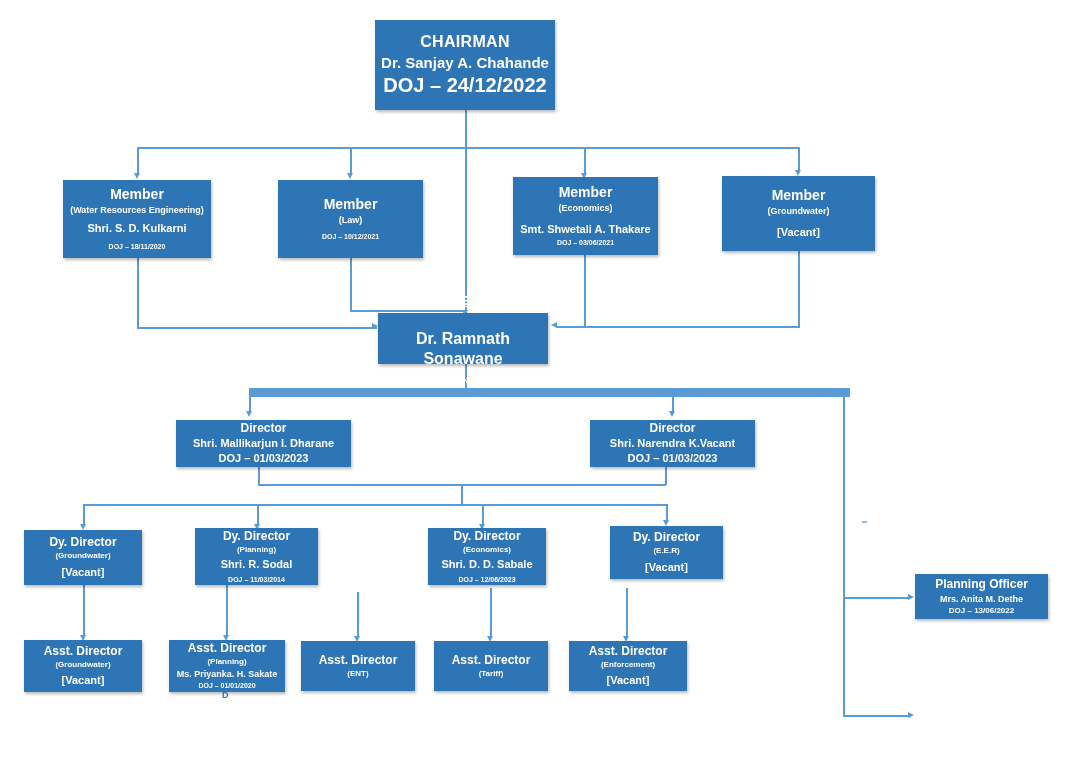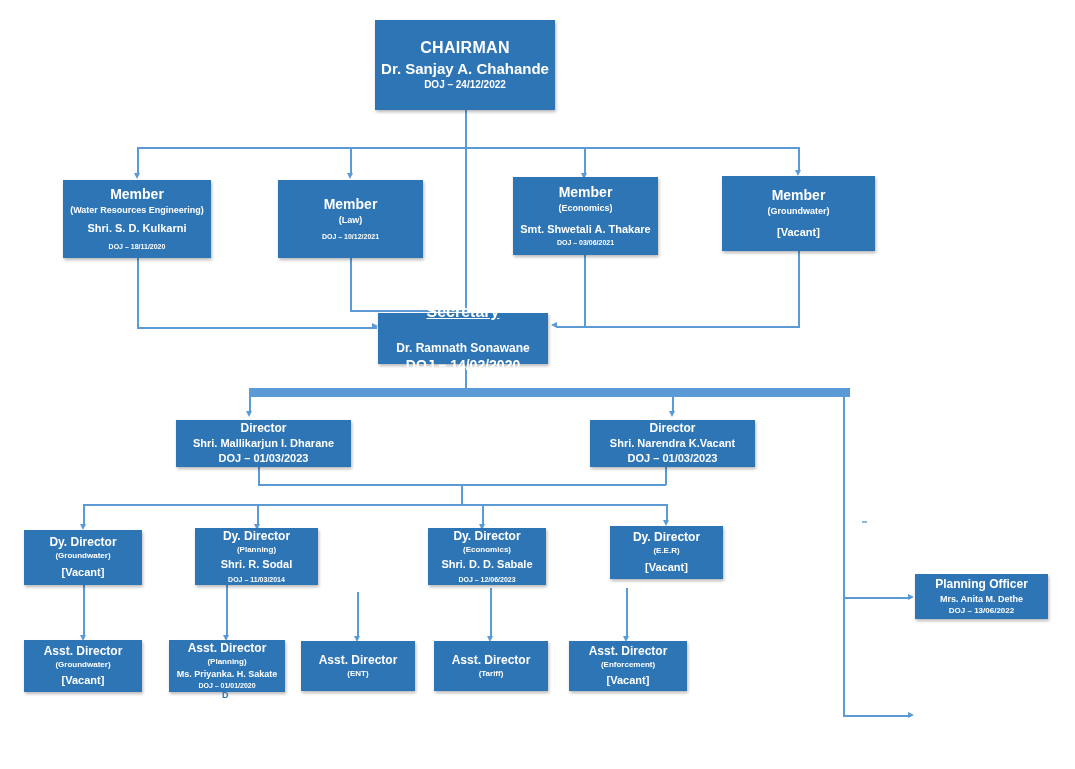--- a/index.html
+++ b/index.html
@@ -43,38 +43,38 @@
   .node .name {
     font-weight: bold;
   }
   .node .doj {
     font-weight: bold;
   }
 
   
   .t-chairman .title { font-size: 16px; letter-spacing: .3px; }
   .t-chairman .name  { font-size: 15px; margin-top: 2px; }
-  .t-chairman .doj   { font-size: 10px; margin-top: 0; }
+  .t-chairman .doj   { font-size: 20px; margin-top: 0; }
 
   .t-member .title { font-size: 14px; }
   .t-member .sub   { font-size: 9px; margin-top: 1px; }
   .t-member .name  { font-size: 11px; margin-top: 6px; }
   .t-member .doj   { font-size: 7px; margin-top: 7px; }
 
   .t-member2 .title { font-size: 14px; }
   .t-member2 .sub   { font-size: 9px; margin-top: 1px; }
   .t-member2 .name  { font-size: 11px; margin-top: 9px; }
   .t-member2 .doj   { font-size: 7px; margin-top: 2px; }
 
   .t-vacant .title { font-size: 14px; }
   .t-vacant .sub   { font-size: 9px; margin-top: 1px; }
   .t-vacant .name  { font-size: 11px; margin-top: 9px; }
 
   .t-secretary .title { font-size: 16px; text-decoration: underline; }
-  .t-secretary .name  { font-size: 12px; margin-top: 19px; }
+  .t-secretary .name  { font-size: 16px; margin-top: 19px; }
   .t-secretary .doj   { font-size: 14px; margin-top: 1px; }
 
   .t-director .title { font-size: 12px; }
   .t-director .name  { font-size: 11px; margin-top: 1px; }
   .t-director .doj   { font-size: 11px; margin-top: 1px; }
 
   .t-dy .title { font-size: 12px; }
   .t-dy .sub   { font-size: 8px; margin-top: 1px; }
   .t-dy .name  { font-size: 11px; margin-top: 3px; }
   .t-dy .doj   { font-size: 7px; margin-top: 4px; }

